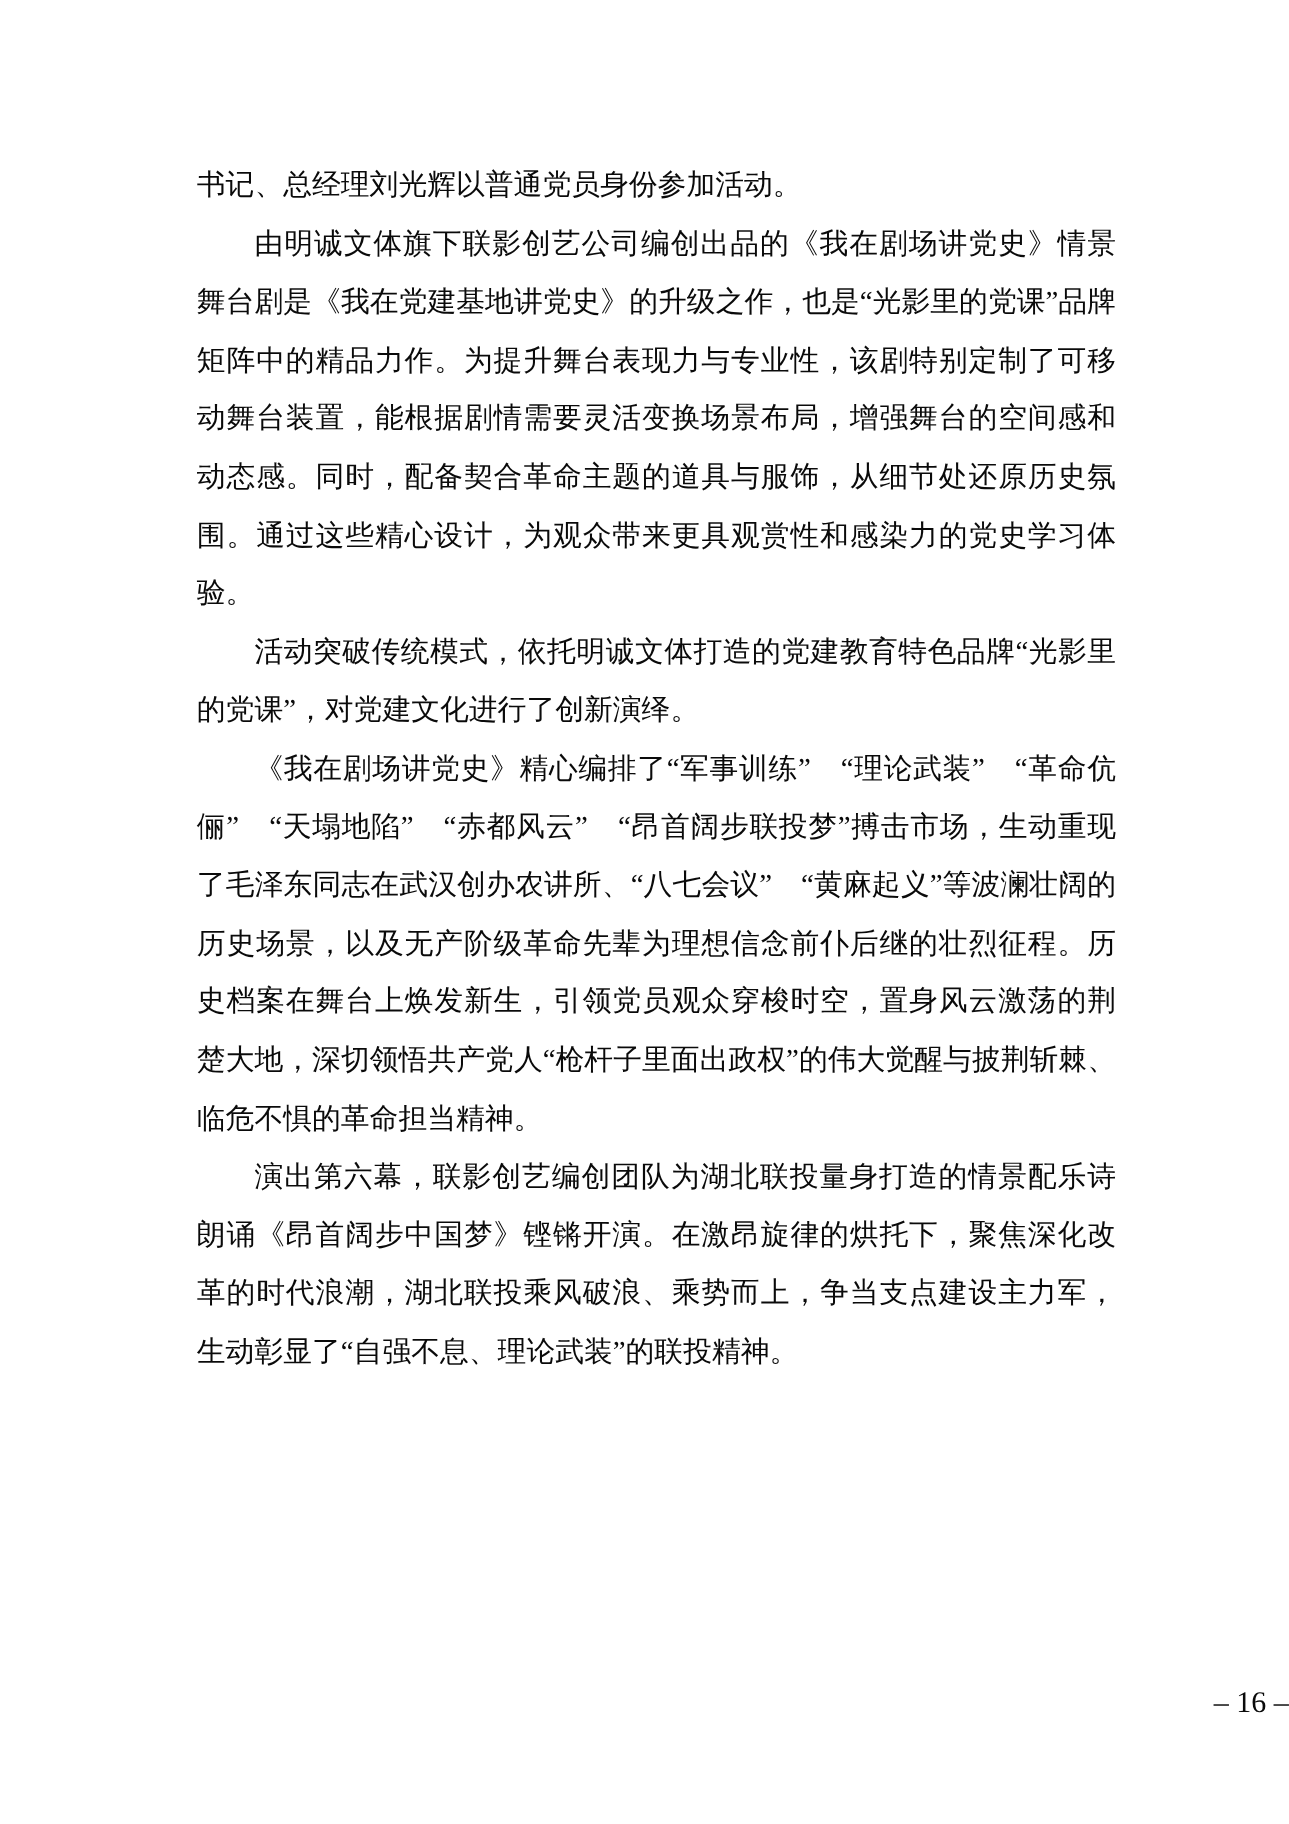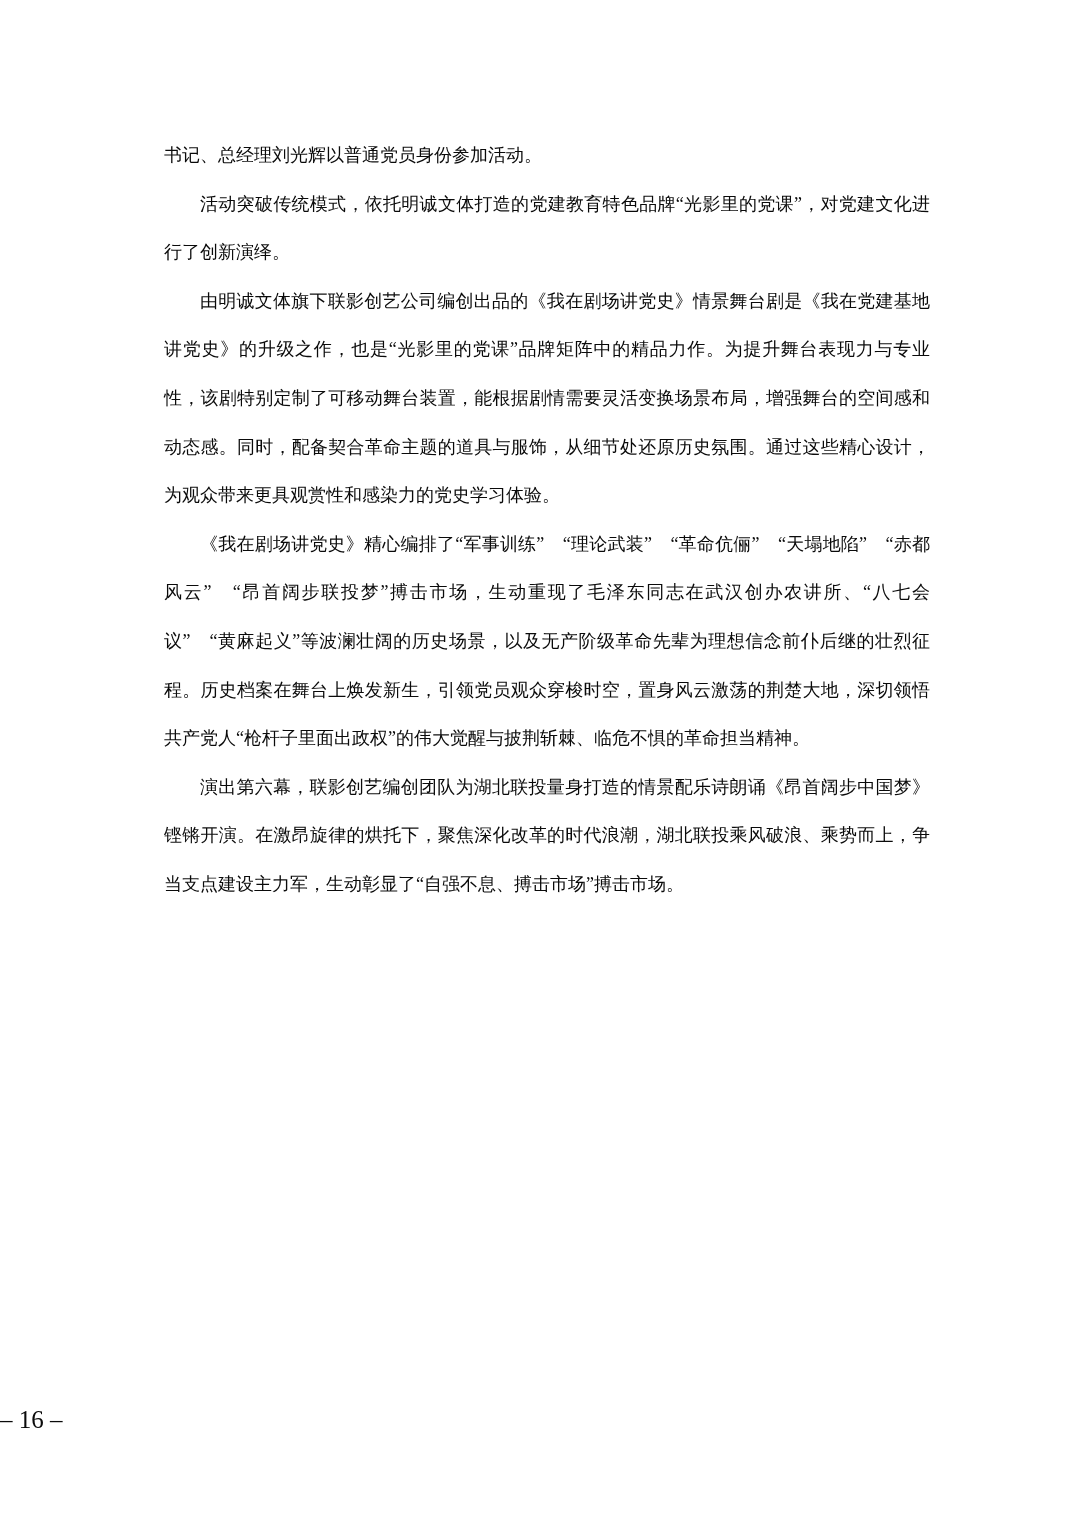--- a/index.html
+++ b/index.html
@@ -17,55 +17,55 @@
     position: absolute;
     inset: 0;
     background: #ffffff;
   }
   .doc-body {
     position: absolute;
     left: 164px;
     top: 131px;
     width: 766px;
     font-family: "Liberation Serif", "DejaVu Serif", serif;
-    font-size: 18px;
+    font-size: 24px;
     line-height: 48.6px;
     text-align: justify;
     color: #0a0a0a;
     letter-spacing: 0;
   }
   .doc-body p {
     margin: 0;
     padding: 0;
     text-indent: 2em;
   }
   .doc-body p.continuation {
     text-indent: 0;
   }
   .page-footer {
     position: absolute;
     left: 0;
     top: 1406px;
     width: 100%;
-    text-align: left;
+    text-align: right;
     font-family: "Liberation Serif", "DejaVu Serif", serif;
     font-size: 25px;
     color: #0a0a0a;
   }
 </style>
 </head>
 <body>
 
 <div class="doc-page">
 
   <div class="doc-body">
     <p class="continuation">书记、总经理刘光辉以普通党员身份参加活动。</p>
+    <p>由明诚文体旗下联影创艺公司编创出品的《我在剧场讲党史》情景舞台剧是《我在党建基地讲党史》的升级之作，也是“光影里的党课”品牌矩阵中的精品力作。为提升舞台表现力与专业性，该剧特别定制了可移动舞台装置，能根据剧情需要灵活变换场景布局，增强舞台的空间感和动态感。同时，配备契合革命主题的道具与服饰，从细节处还原历史氛围。通过这些精心设计，为观众带来更具观赏性和感染力的党史学习体验。</p>
     <p>活动突破传统模式，依托明诚文体打造的党建教育特色品牌“光影里的党课”，对党建文化进行了创新演绎。</p>
-    <p>由明诚文体旗下联影创艺公司编创出品的《我在剧场讲党史》情景舞台剧是《我在党建基地讲党史》的升级之作，也是“光影里的党课”品牌矩阵中的精品力作。为提升舞台表现力与专业性，该剧特别定制了可移动舞台装置，能根据剧情需要灵活变换场景布局，增强舞台的空间感和动态感。同时，配备契合革命主题的道具与服饰，从细节处还原历史氛围。通过这些精心设计，为观众带来更具观赏性和感染力的党史学习体验。</p>
     <p>《我在剧场讲党史》精心编排了“军事训练”　“理论武装”　“革命伉俪”　“天塌地陷”　“赤都风云”　“昂首阔步联投梦”搏击市场，生动重现了毛泽东同志在武汉创办农讲所、“八七会议”　“黄麻起义”等波澜壮阔的历史场景，以及无产阶级革命先辈为理想信念前仆后继的壮烈征程。历史档案在舞台上焕发新生，引领党员观众穿梭时空，置身风云激荡的荆楚大地，深切领悟共产党人“枪杆子里面出政权”的伟大觉醒与披荆斩棘、临危不惧的革命担当精神。</p>
-    <p>演出第六幕，联影创艺编创团队为湖北联投量身打造的情景配乐诗朗诵《昂首阔步中国梦》铿锵开演。在激昂旋律的烘托下，聚焦深化改革的时代浪潮，湖北联投乘风破浪、乘势而上，争当支点建设主力军，生动彰显了“自强不息、搏击市场”搏击市场。</p>
+    <p>演出第六幕，联影创艺编创团队为湖北联投量身打造的情景配乐诗朗诵《昂首阔步中国梦》铿锵开演。在激昂旋律的烘托下，聚焦深化改革的时代浪潮，湖北联投乘风破浪、乘势而上，争当支点建设主力军，生动彰显了“自强不息、理论武装”的联投精神。</p>
   </div>
 
   <div class="page-footer">
     <span>– 16 –</span>
   </div>
 
 </div>
 
 </body></html>

